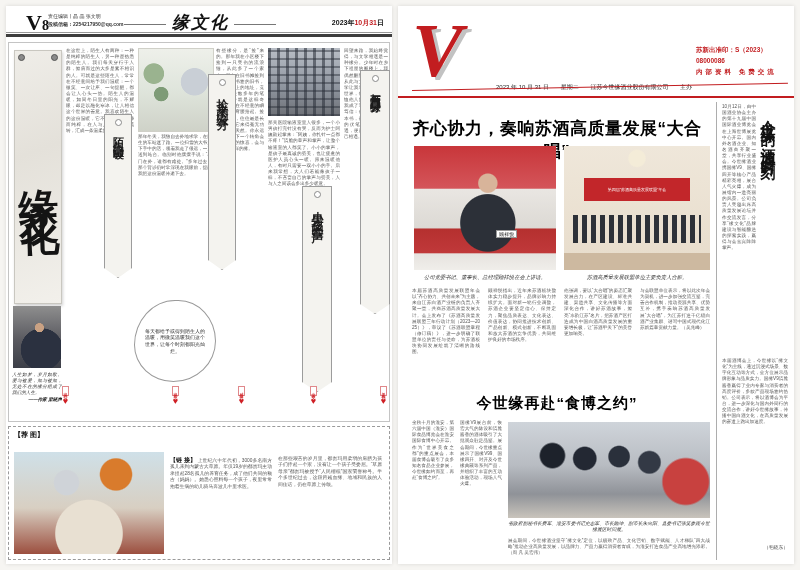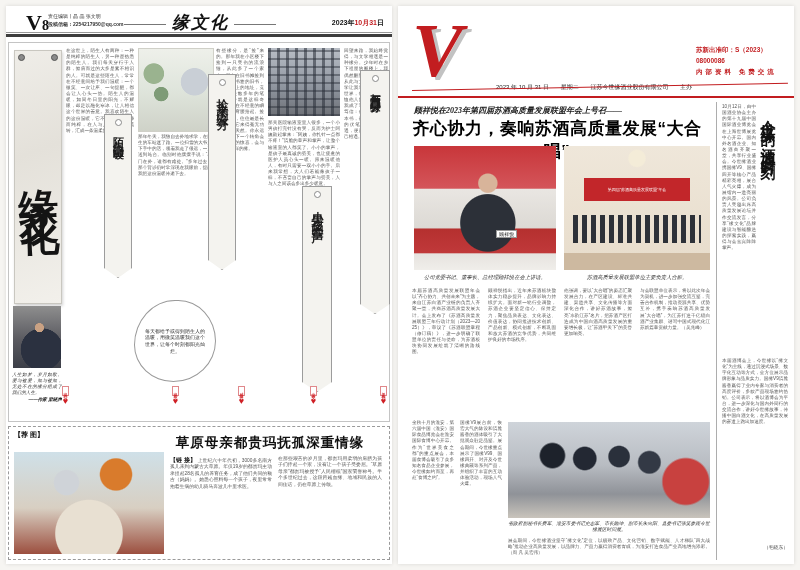--- a/index.html
+++ b/index.html
@@ -171,21 +171,20 @@
       <span class="marker-label">全国散文</span>
       <span class="marker-heart">♥</span>
     </div>
     <div class="abs marker" style="left:374px;top:380px;">
       <span class="marker-label">美文精选</span>
       <span class="marker-heart">♥</span>
     </div>
 
     <div class="abs dotbox" style="left:2px;top:420px;width:380px;height:132px;"></div>
     <div class="abs bracket" style="left:8px;top:424px;">【荐 图】</div>
-    <div class="abs bottom-headline" style="left:150px;top:428px;width:228px;">草原母亲都贵玛抚孤深重情缘</div>
     <div class="abs ph" style="left:8px;top:446px;width:150px;height:102px;background:
         radial-gradient(circle at 68% 22%, #d97b2c 12%, transparent 13%),
         radial-gradient(circle at 35% 30%, #cfd3d8 10%, transparent 11%),
         radial-gradient(circle at 50% 80%, #e8e0d2 30%, transparent 31%),
         linear-gradient(180deg,#cfe0e8 0%,#d8cfc2 55%,#9c4f3f 100%);"></div>
     <div class="abs t" style="left:164px;top:450px;width:102px;height:96px;font-size:4.8px;">
       <span class="bracket" style="font-size:6px;">【链 接】</span>
       <span>上世纪六十年代初，3000多名南方孤儿来到内蒙古大草原。年仅19岁的都贵玛主动承担起28名孤儿的养育任务，成了他们共同的额吉（妈妈）。她悉心照料每一个孩子，夜里常常抱着生病的幼儿骑马奔波几十里求医。</span>
     </div>
     <div class="abs t" style="left:272px;top:450px;width:104px;height:96px;font-size:4.8px;">在那些艰苦的岁月里，都贵玛用柔弱的肩膀为孩子们撑起一个家，没有让一个孩子受委屈。“草原母亲”都贵玛被授予“人民楷模”国家荣誉称号。半个多世纪过去，这段跨越血缘、地域和民族的人间佳话，仍在草原上传颂。</div>
@@ -202,21 +201,20 @@
       <span>2023 年 10 月 31 日</span>
       <span>星期二</span>
       <span>江苏今世缘酒业股份有限公司</span>
       <span>主办</span>
     </div>
     <div class="abs redrule" style="left:14px;top:84px;width:376px;height:1px;transform:rotate(-1.1deg);transform-origin:left center;"></div>
     <div class="abs redrule" style="left:0;top:90px;width:396px;height:2px;"></div>
 
     <div class="abs" style="left:318px;top:96px;width:1px;height:458px;background:#adadad;"></div>
 
-    <div class="abs kicker" style="left:16px;top:99px;">顾祥悦在2023年第四届苏酒高质量发展联盟年会上号召——</div>
     <div class="abs headline1" style="left:6px;top:111px;width:306px;">齐心协力，奏响苏酒高质量发展“大合唱”</div>
 
     <div class="abs ph" style="left:16px;top:140px;width:142px;height:124px;background:
         radial-gradient(circle at 52% 30%, #d8b49a 8%, transparent 9%),
         radial-gradient(ellipse at 52% 62%, #2c3038 26%, transparent 27%),
         linear-gradient(180deg,#c8363a 0%,#d4555a 34%,#e9e6e2 35%,#dcd9d4 66%,#b5302f 67%,#c0393a 86%,#e6e3df 87%,#f0eeea 100%);">
       <div style="position:absolute;left:58%;bottom:26%;background:#fff;border:1px solid #999;font-size:5px;color:#111;padding:0 2px;">顾祥悦</div>
     </div>
     <div class="abs cap" style="left:16px;top:268px;width:142px;">公司党委书记、董事长、总经理顾祥悦在会上讲话。</div>
 
@@ -230,20 +228,21 @@
         repeating-linear-gradient(90deg,#2d3138 0 5px,transparent 5px 9px);"></div>
       <div style="position:absolute;left:0;bottom:0;width:100%;height:14%;background:#cdb9a0;"></div>
     </div>
     <div class="abs cap" style="left:166px;top:268px;width:146px;">苏酒高质量发展联盟单位主要负责人合影。</div>
 
     <div class="abs t" style="left:14px;top:282px;width:68px;height:96px;">本届苏酒高质量发展联盟年会以“齐心协力、共创未来”为主题，来自江苏白酒产业链的负责人齐聚一堂，共商苏酒高质量发展大计。会上发布了《苏酒高质量发展联盟三年行动计划（2023—2025）》，审议了《苏酒联盟章程（修订稿）》，进一步明确了联盟单位的责任与使命，为苏酒板块协同发展绘就了清晰的路线图。</div>
     <div class="abs t" style="left:90px;top:282px;width:68px;height:96px;">顾祥悦指出，近年来苏酒板块整体实力稳步提升，品牌影响力持续扩大。面对新一轮行业调整，苏酒企业要坚定信心、保持定力，聚焦品质表达、文化表达、价值表达，协同推进技术创新、产品创新、模式创新，不断巩固和放大苏酒的竞争优势，共同维护良好的市场秩序。</div>
     <div class="abs t" style="left:166px;top:282px;width:68px;height:96px;">他强调，要以“大合唱”的姿态汇聚发展合力，在产区建设、标准共建、渠道共享、文化传播等方面深化合作，讲好苏酒故事，擦亮“水韵江苏”名片，把苏酒产区打造成为中国白酒高质量发展的重要增长极，让“苏酒甲天下”的美誉更加响亮。</div>
     <div class="abs t" style="left:242px;top:282px;width:70px;height:96px;">与会联盟单位表示，将以此次年会为契机，进一步加强交流互鉴，完善合作机制，推动资源共享、优势互补，携手奏响苏酒高质量发展“大合唱”，为江苏打造千亿级白酒产业集群、谱写中国式现代化江苏新篇章贡献力量。（吴兆峰）</div>
 
+    <div class="abs headline2" style="left:6px;top:388px;width:306px;">今世缘再赴“食博之约”</div>
     <div class="abs t" style="left:14px;top:414px;width:42px;height:138px;">金秋十月的淮安，第六届中国（淮安）国际食品博览会在淮安国际食博中心开幕。作为“世界美食之都”的重点展会，本届食博会吸引了众多知名食品企业参展，今世缘如约而至，再赴“食博之约”。</div>
     <div class="abs t" style="left:62px;top:414px;width:42px;height:138px;">国缘V9展台前，恢宏大气的陈设和清雅酱香的酒体吸引了大批观众驻足品鉴。展会期间，今世缘重点展示了国缘V99、国缘四开、对开及今世缘典藏等系列产品，并组织了丰富的互动体验活动，现场人气火爆。</div>
 
     <div class="abs ph" style="left:110px;top:416px;width:202px;height:96px;background:
         radial-gradient(circle at 22% 35%, #1d222b 7%, transparent 8%),
         radial-gradient(circle at 38% 38%, #232833 8%, transparent 9%),
         radial-gradient(circle at 55% 36%, #2a303b 8%, transparent 9%),
         radial-gradient(circle at 70% 42%, #333945 7%, transparent 8%),
         radial-gradient(circle at 88% 62%, #c8413f 12%, transparent 13%),
         linear-gradient(180deg,#cfd4da 0%,#b8bcc2 45%,#8f9298 75%,#c9c4bc 100%);"></div>

